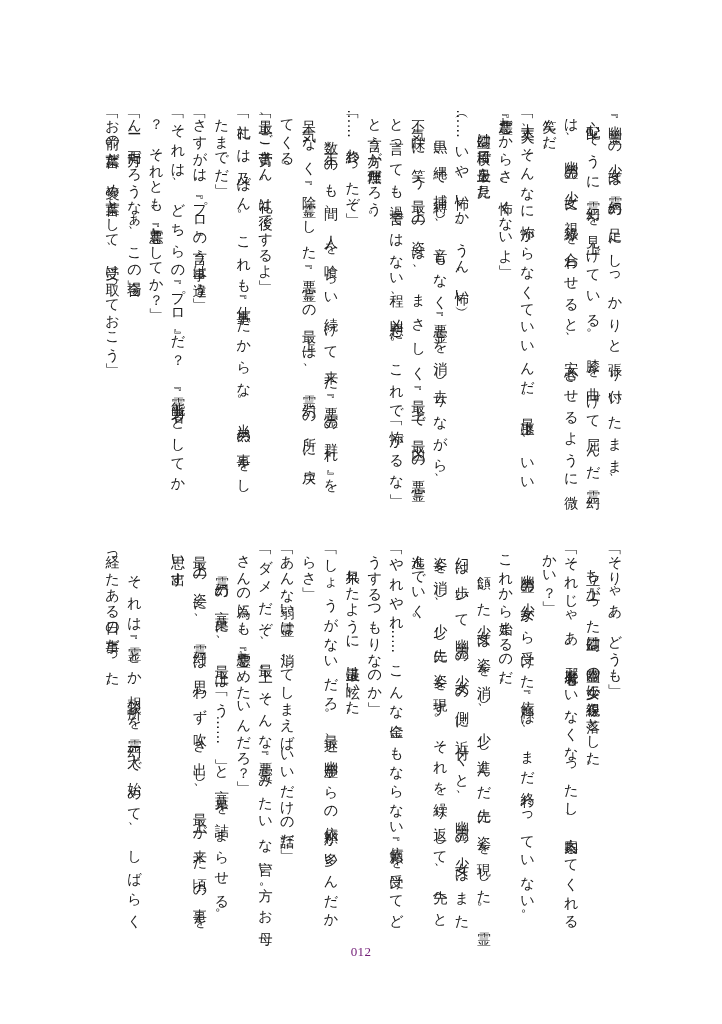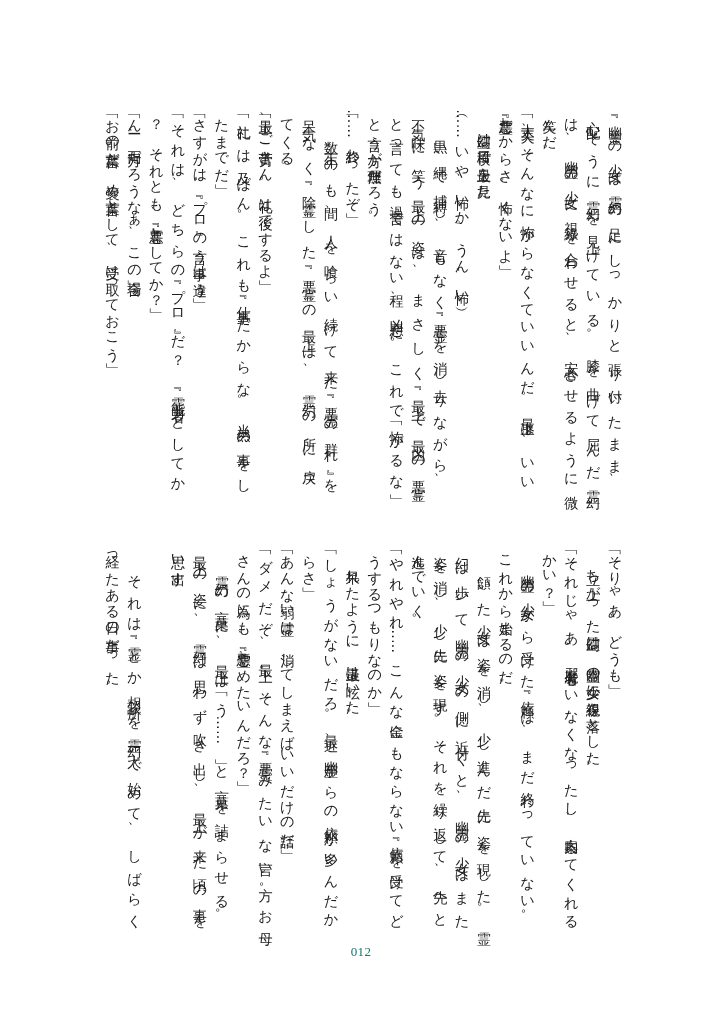--- a/index.html
+++ b/index.html
@@ -49,21 +49,21 @@
       letter-spacing: -0.35px;
     }
     .page-number {
       position: absolute;
       left: 336px;
       top: 944px;
       width: 50px;
       text-align: center;
       font-family: "Liberation Serif", serif;
       font-size: 13px;
-      color: #0f766e;
+      color: #701a75;
       letter-spacing: 0.3px;
     }
   </style>
 </head>
 <body>
 
 <div class="page">
 
   <div class="block top">
     <div class="line j">『幽霊』の少女は霊幻の足にしっかりと張り付いたまま、</div>

